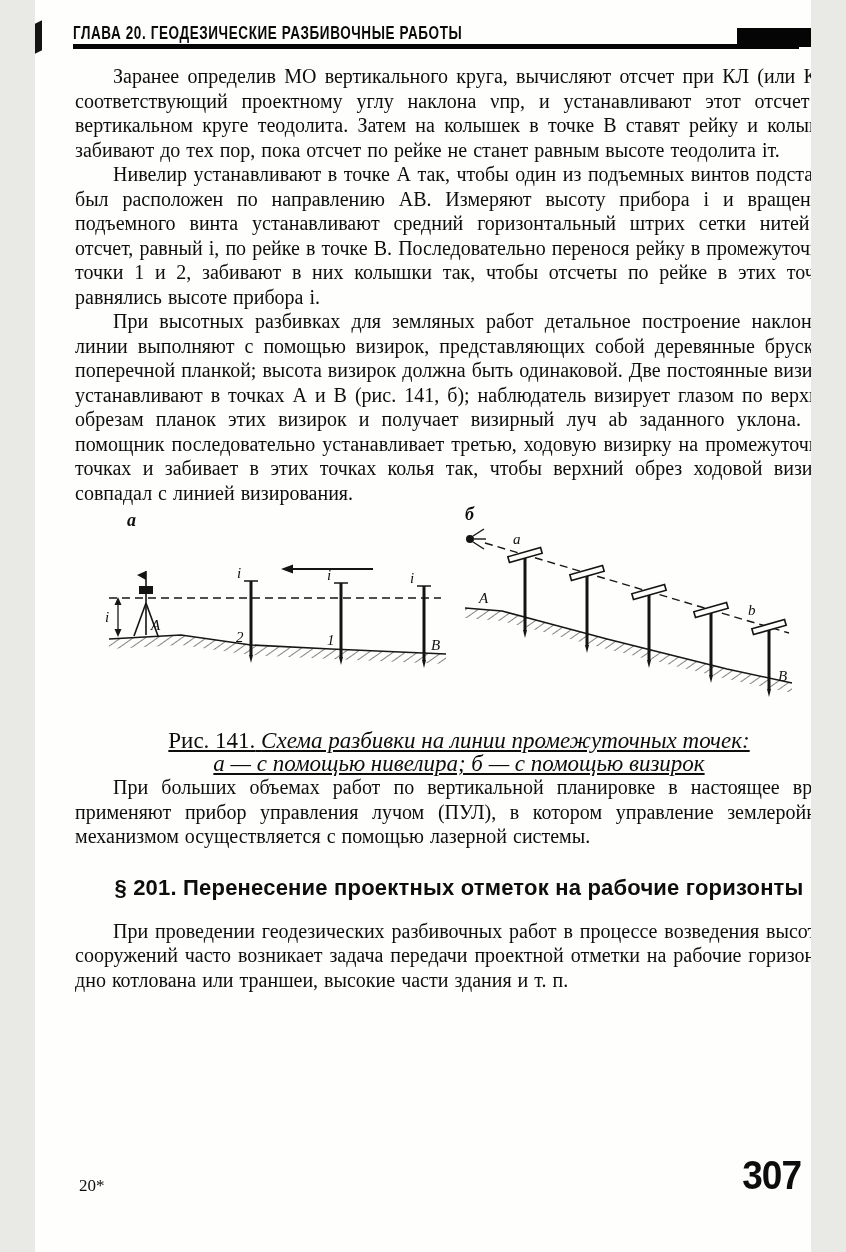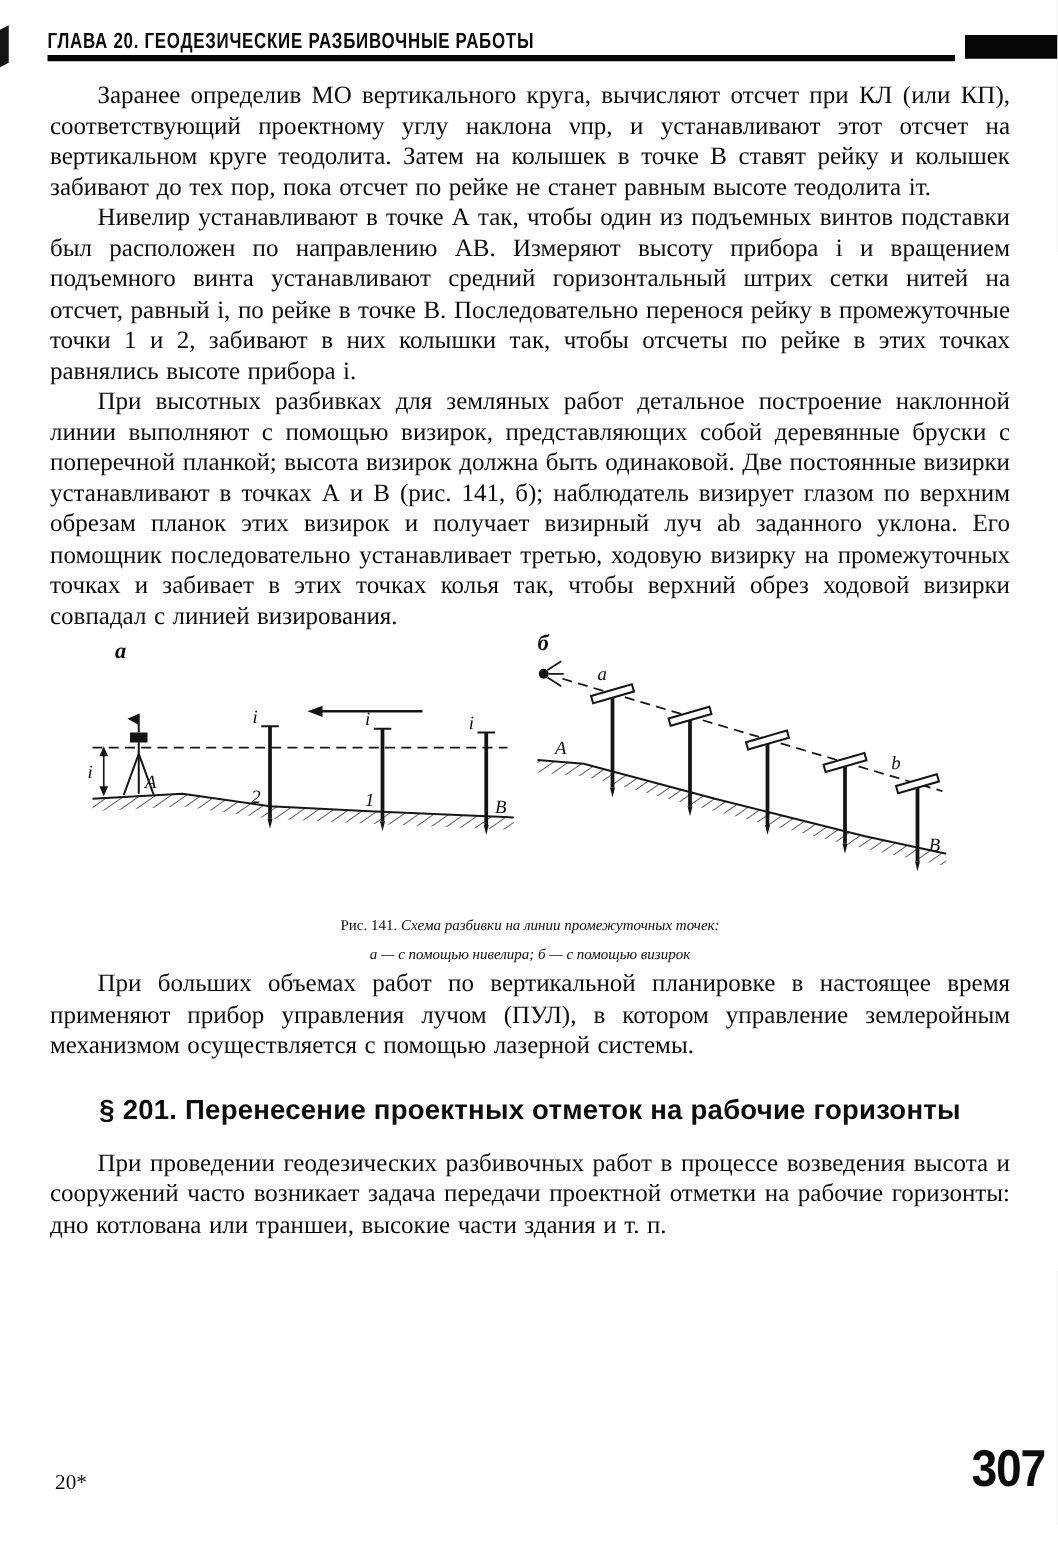--- a/index.html
+++ b/index.html
@@ -1,19 +1,19 @@
 <!DOCTYPE html>
 <html><head>
 <meta charset="utf-8">
 <style>
   html, body { margin: 0; padding: 0; }
   body { background: #e9e9e6; font-family: "Liberation Serif", serif; }
   .page {
     position: relative;
-    width: 846px; height: 1252px;
+    width: 776px; height: 1252px;
     margin: 0 auto;
     background: #fefefd;
     color: #0d0d0d;
     overflow: hidden;
   }
   .corner-mark {
     position: absolute; left: 0; top: 22px;
     width: 7px; height: 30px; background: #141414;
     transform: skewY(-28deg);
   }
@@ -45,21 +45,21 @@
   }
   .fig-label-a { left: 52px; top: 2px; }
   .fig-label-b { left: 390px; top: -4px; }
   .diagram { position: absolute; }
   .diagram-a { left: 26px; top: 14px; }
   .diagram-b { left: 372px; top: 2px; }
   svg { display: block; }
   .stroke { stroke: #161616; fill: none; }
   .svg-text { font-family: "Liberation Serif", serif; font-style: italic; font-size: 15px; fill: #101010; }
 
-  .caption { text-align: center; margin-top: 8px; font-size: 12px; line-height: 23px; }
+  .caption { text-align: center; margin-top: 8px; font-size: 23px; line-height: 23px; text-decoration: underline; }
   .caption .cap-ref { font-style: normal; }
   .caption .cap-title { font-style: italic; }
   .caption .cap-sub { font-style: italic; }
 
   .after-figure { margin-top: 10px; }
 
   .section-heading {
     margin: 26px 0 18px 0;
     text-align: center;
     font-family: "Liberation Sans", sans-serif;

